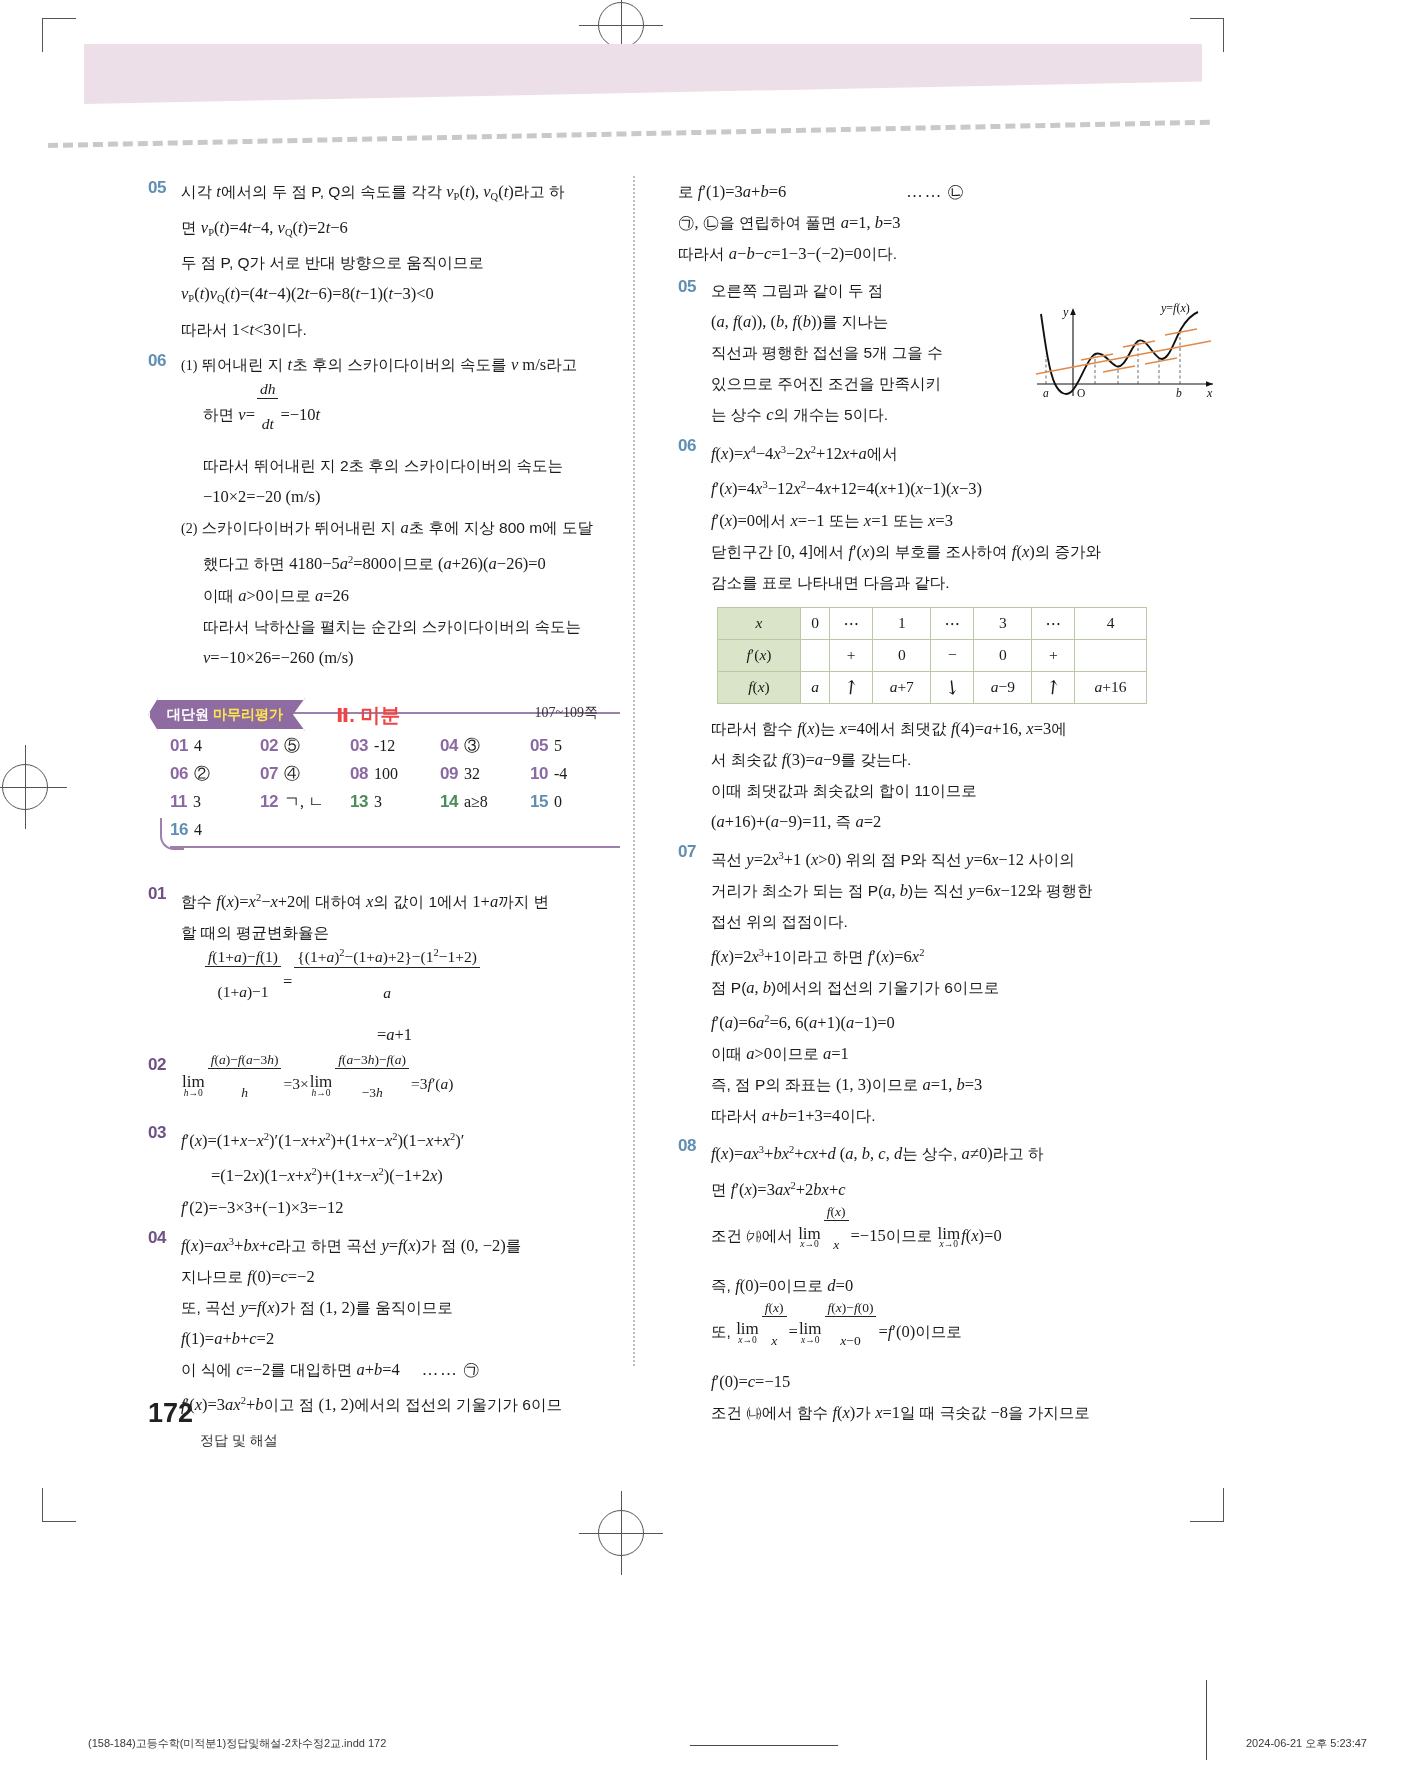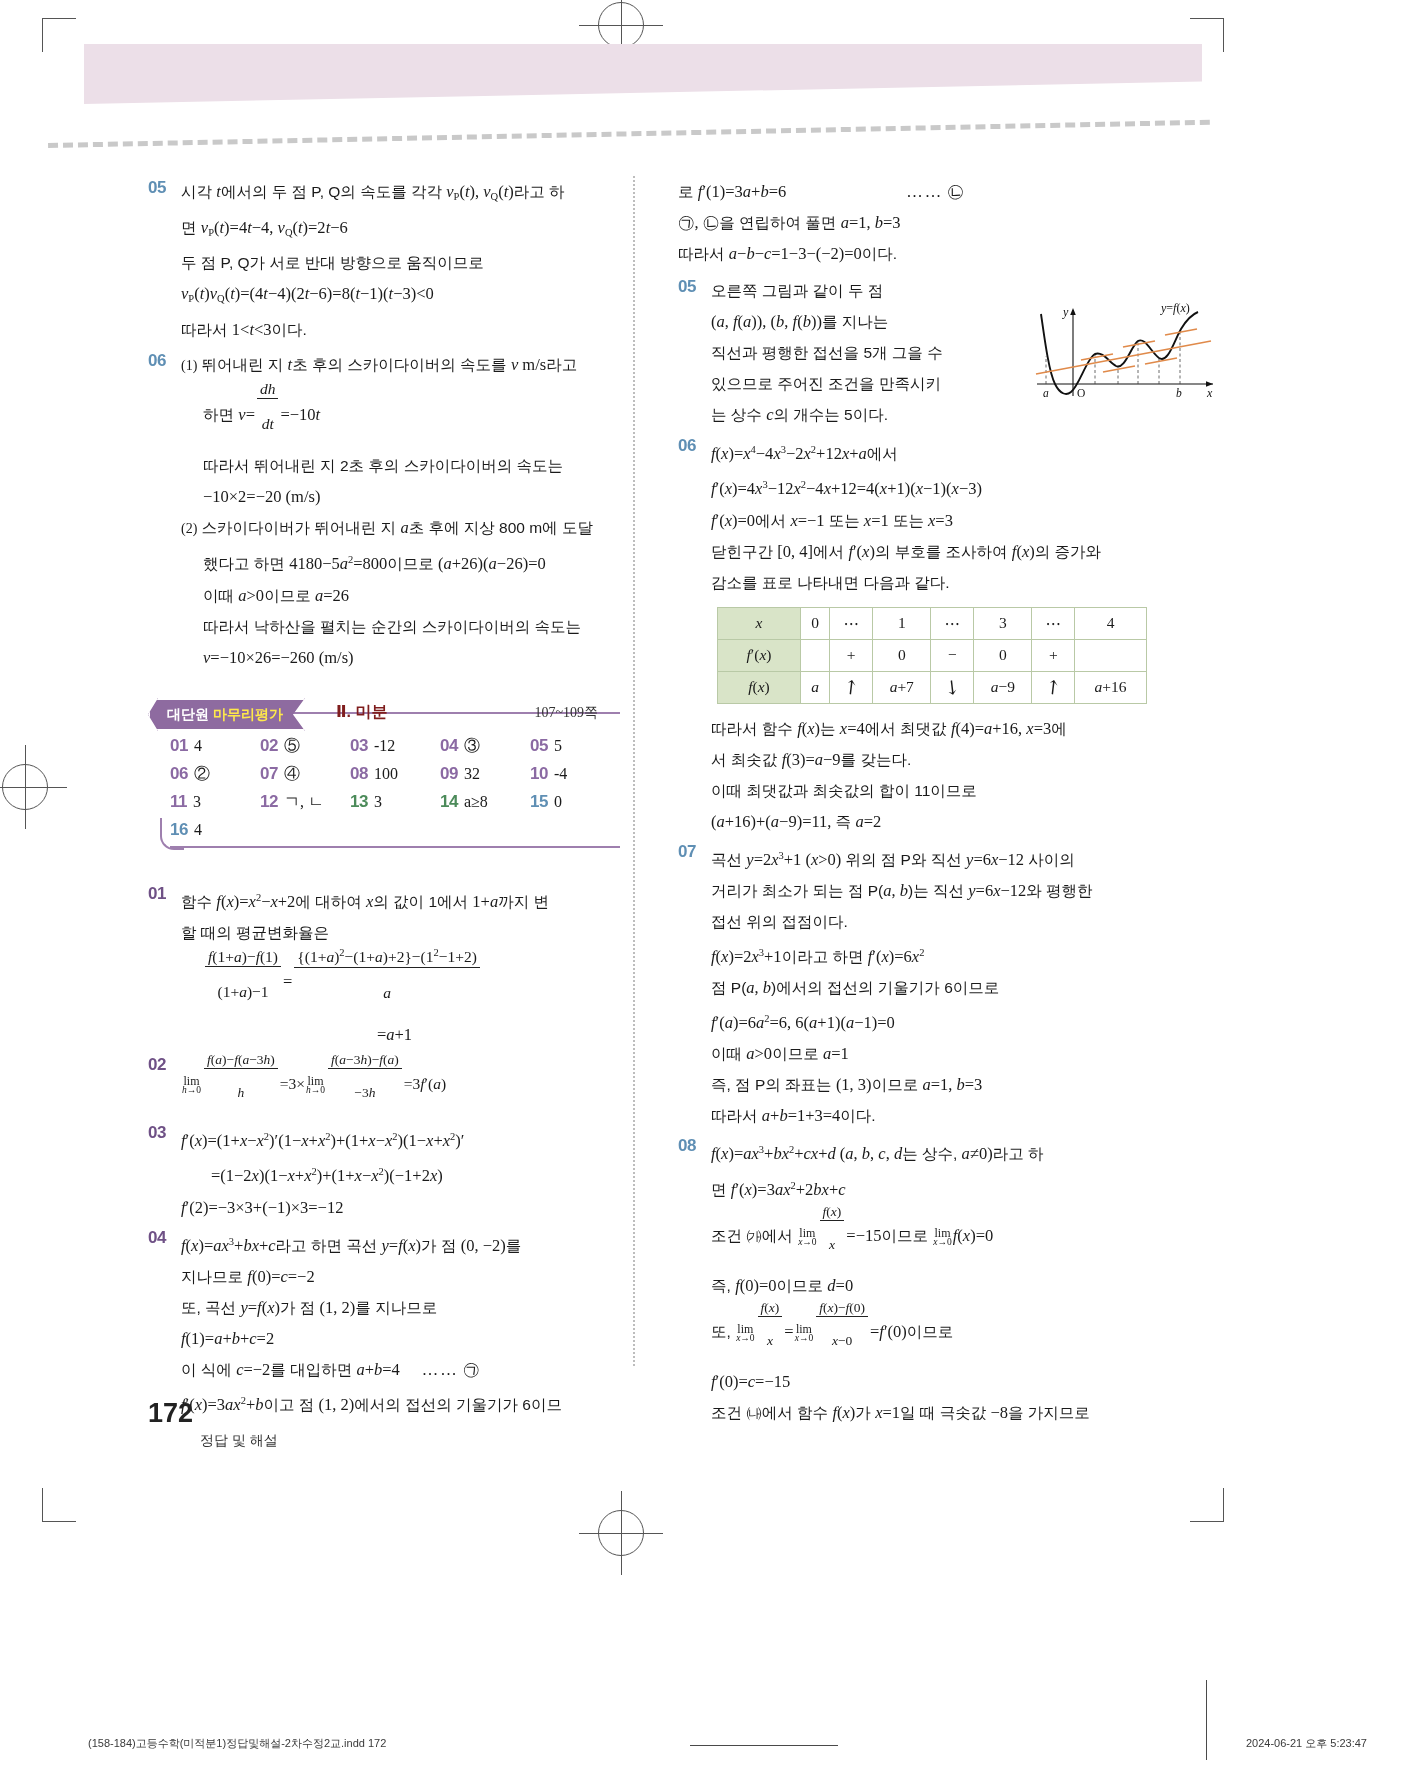--- a/index.html
+++ b/index.html
@@ -81,21 +81,21 @@
   .frac{
     display:inline-block;vertical-align:middle;text-align:center;
     line-height:1.18;margin:0 2px;position:relative;top:-1px;
   }
   .frac .nu{display:block;padding:0 3px;font-size:15.5px;}
   .frac .de{display:block;padding:16px 3px;border-top:1.2px solid #222;font-size:15.5px;}
   .frac.sm .nu,.frac.sm .de{font-size:13.5px;}
 
   
   .lim{display:inline-block;text-align:center;vertical-align:middle;line-height:1.05;margin:0 1px;}
-  .lim .op{display:block;font-size:12px;}
+  .lim .op{display:block;font-size:17px;}
   .lim .un{display:block;font-size:9.5px;margin-top:-2px;}
 
   
   .eval-box{
     position:absolute;left:148px;top:698px;width:472px;height:160px;
   }
   .eval-rule{
     position:absolute;left:22px;top:14px;width:450px;height:0;
     border-top:2px solid #9e7fae;
   }
@@ -115,21 +115,21 @@
     display:flex;align-items:center;padding:0 20px 0 17px;
     clip-path:polygon(10px 0,100% 0,calc(100% - 12px) 50%,100% 100%,10px 100%,0 50%);
     font-family:"Liberation Sans","DejaVu Sans",sans-serif;
     font-size:14px;font-weight:bold;white-space:nowrap;
   }
   .eval-tag .w{color:#ffffff;}
   .eval-tag .y{color:#ffe94a;margin-left:4px;}
   .eval-title{
     position:absolute;left:188px;top:4px;
     font-family:"Liberation Sans","DejaVu Sans",sans-serif;
-    font-size:16px;font-weight:bold;color:#7f1d1d;
+    font-size:20px;font-weight:bold;color:#ef4444;
   }
   .eval-pages{
     position:absolute;right:22px;top:6px;
     font-size:14px;color:#333;
   }
   .ans-grid{
     position:absolute;left:22px;top:38px;width:450px;
   }
   .ans-row{display:flex;margin-bottom:7px;}
   .ans-cell{width:92px;display:flex;align-items:baseline;}
@@ -404,21 +404,21 @@
     <div class="item">
       <div class="num plain">04</div>
       <div class="body">
         <div class="ln">
           <i class="m">f</i>(<i class="m">x</i>)=<i class="m">ax</i><span class="sup">3</span>+<i class="m">bx</i>+<i class="m">c</i><span class="kr">라고 하면 곡선 </span><i class="m">y</i>=<i class="m">f</i>(<i class="m">x</i>)<span class="kr">가 점 </span>(0, −2)<span class="kr">를</span>
         </div>
         <div class="ln">
           <span class="kr">지나므로 </span><i class="m">f</i>(0)=<i class="m">c</i>=−2
         </div>
         <div class="ln">
-          <span class="kr">또, 곡선 </span><i class="m">y</i>=<i class="m">f</i>(<i class="m">x</i>)<span class="kr">가 점 </span>(1, 2)<span class="kr">를 지나므로</span>
+          <span class="kr">또, 곡선 </span><i class="m">y</i>=<i class="m">f</i>(<i class="m">x</i>)<span class="kr">가 점 </span>(1, 2)<span class="kr">를 움직이므로</span>
         </div>
         <div class="ln">
           <i class="m">f</i>(1)=<i class="m">a</i>+<i class="m">b</i>+<i class="m">c</i>=2
         </div>
         <div class="ln">
           <span class="kr">이 식에 </span><i class="m">c</i>=−2<span class="kr">를 대입하면 </span><i class="m">a</i>+<i class="m">b</i>=4<span style="margin-left:22px;" class="dots">……</span> ㉠
         </div>
         <div class="ln">
           <i class="m">f</i>′(<i class="m">x</i>)=3<i class="m">ax</i><span class="sup">2</span>+<i class="m">b</i><span class="kr">이고 점 </span>(1, 2)<span class="kr">에서의 접선의 기울기가 6이므</span>
         </div>

